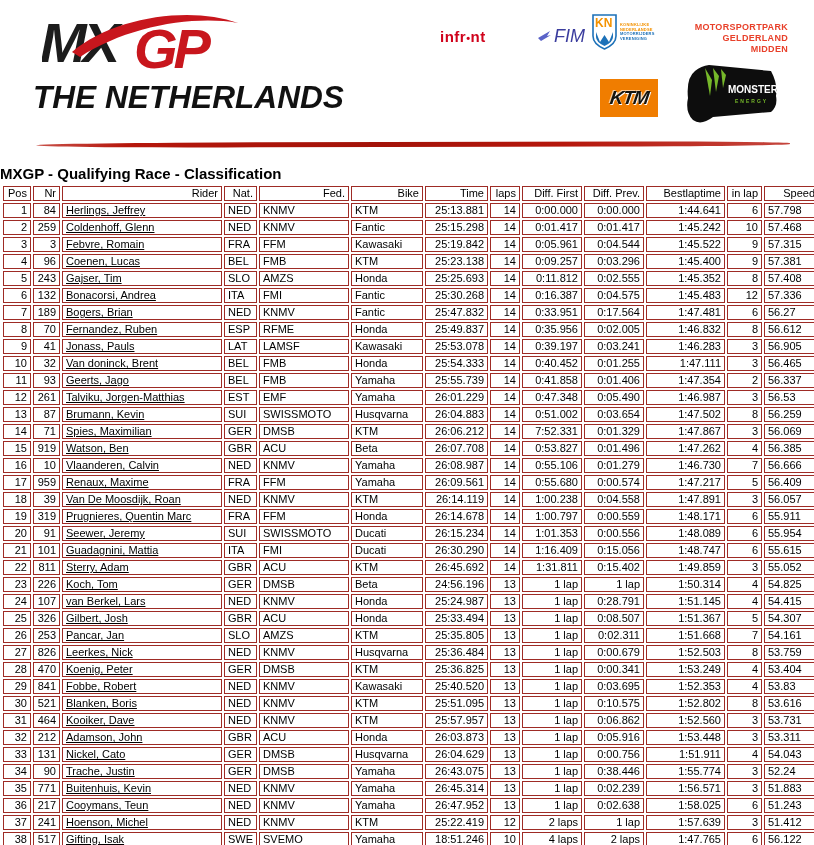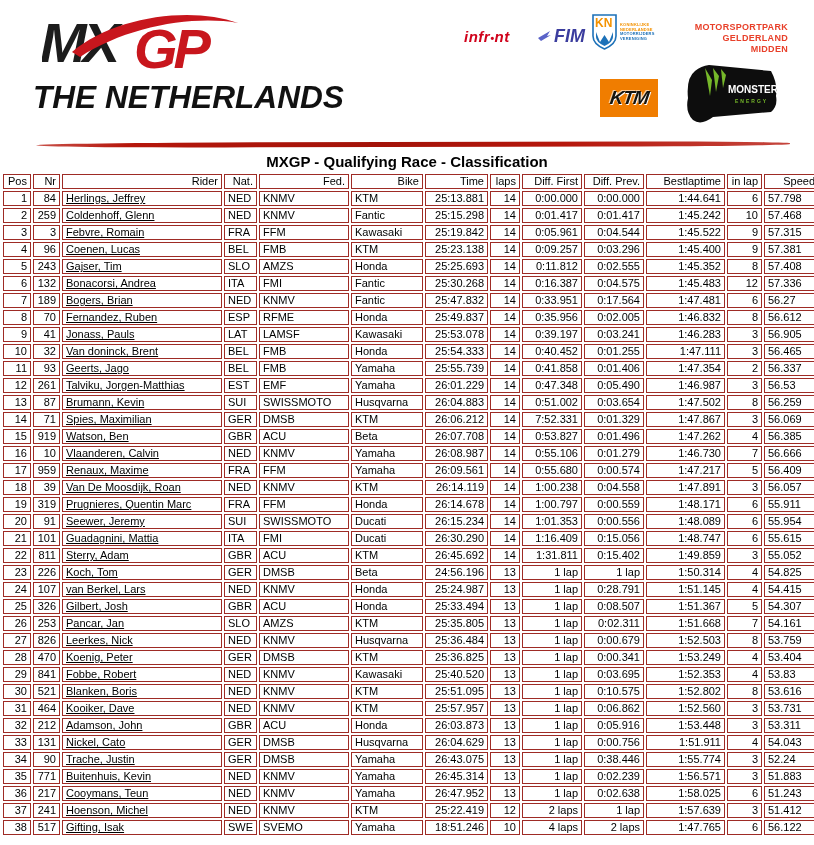--- a/index.html
+++ b/index.html
@@ -24,29 +24,29 @@
     letter-spacing: 0px; color: #111; white-space: nowrap;
     transform: scaleX(1.02);
   }
   .event-subtitle {
     position: absolute; left: 40px; top: 112px;
     font-size: 13px; font-weight: bold; letter-spacing: 1.5px; color: #1c1c1c;
     white-space: nowrap;
   }
 
   .logo-infront {
-    position: absolute; left: 464px; top: 28px;
-    color: #d0021b; font-weight: bold; font-style: italic;
+    position: absolute; left: 440px; top: 28px;
+    color: #d0021b; font-weight: bold; 
     font-size: 15px; letter-spacing: 0.5px;
   }
   .logo-infront .dot { color: #d0021b; font-size: 11px; }
 
   .logo-fim {
     position: absolute; left: 538px; top: 26px;
-    color: #3b3d9e; font-weight: bold; font-style: italic;
+    color: #3b3d9e; font-weight: normal; font-style: italic;
     font-size: 18px; letter-spacing: 0px; display: flex; align-items: center;
   }
   .fim-wing { display: inline-block; margin-right: 2px; }
 
   .logo-knmv { position: absolute; left: 592px; top: 14px; display: flex; align-items: center; }
   .knmv-text { margin-left: 3px; line-height: 4.5px; }
   .knmv-text div { font-size: 4px; font-weight: bold; letter-spacing: 0.2px; }
   .knmv-text .o { color: #f39200; }
   .knmv-text .b { color: #1d71b8; }
 
@@ -71,22 +71,21 @@
 
   .brush-divider {
     position: absolute; left: 36px; top: 142px; width: 754px; height: 5px;
     background: linear-gradient(90deg, rgba(182,23,12,.75) 0%, #b6170c 12%, #a31309 45%, #b6170c 70%, rgba(182,23,12,.8) 100%);
     border-radius: 60% 40% 50% 50% / 100% 80% 90% 100%;
     transform: rotate(-0.12deg);
   }
 
   
   .sheet-title {
-    margin-top: 1px;
-    text-align: center;
+    margin-top: 13px;
     font-size: 15px; font-weight: bold; color: #000;
   }
 
   
   table.classification {
     width: 812px; margin: 2px 1px 0 1px;
     border-collapse: separate; border-spacing: 2px;
     table-layout: fixed; font-size: 11px;
   }
   .classification th, .classification td {

